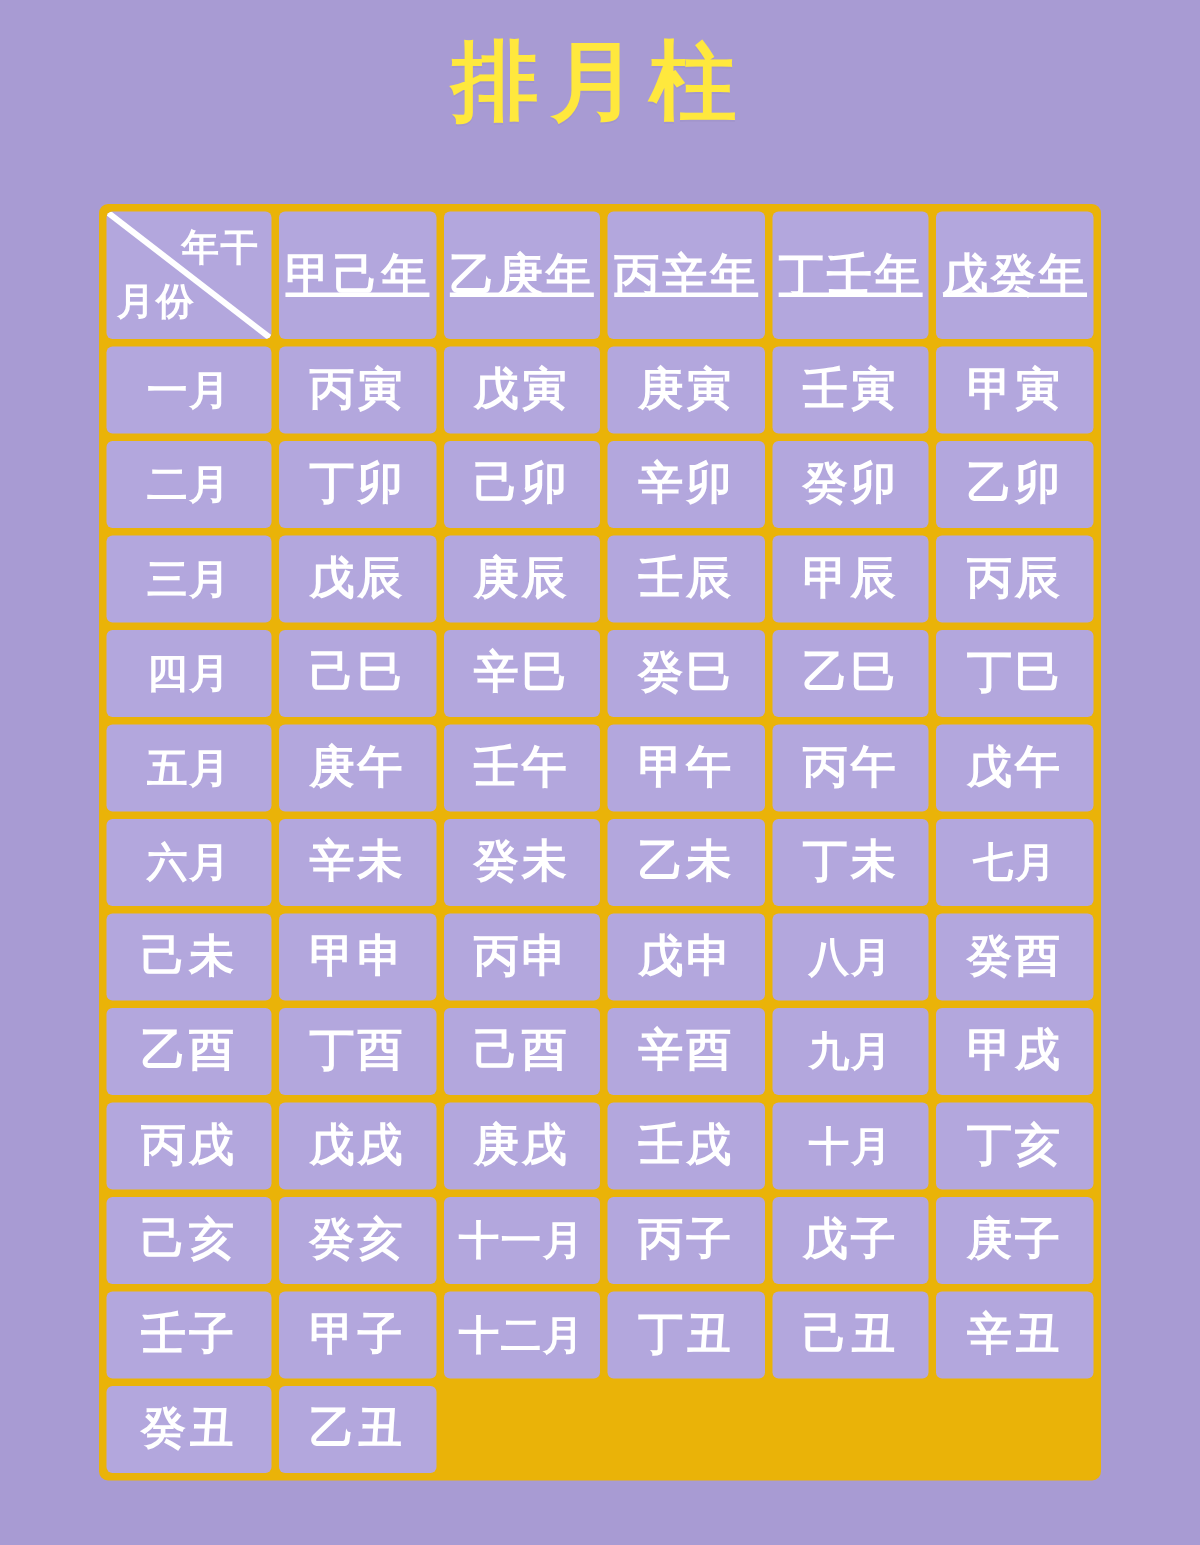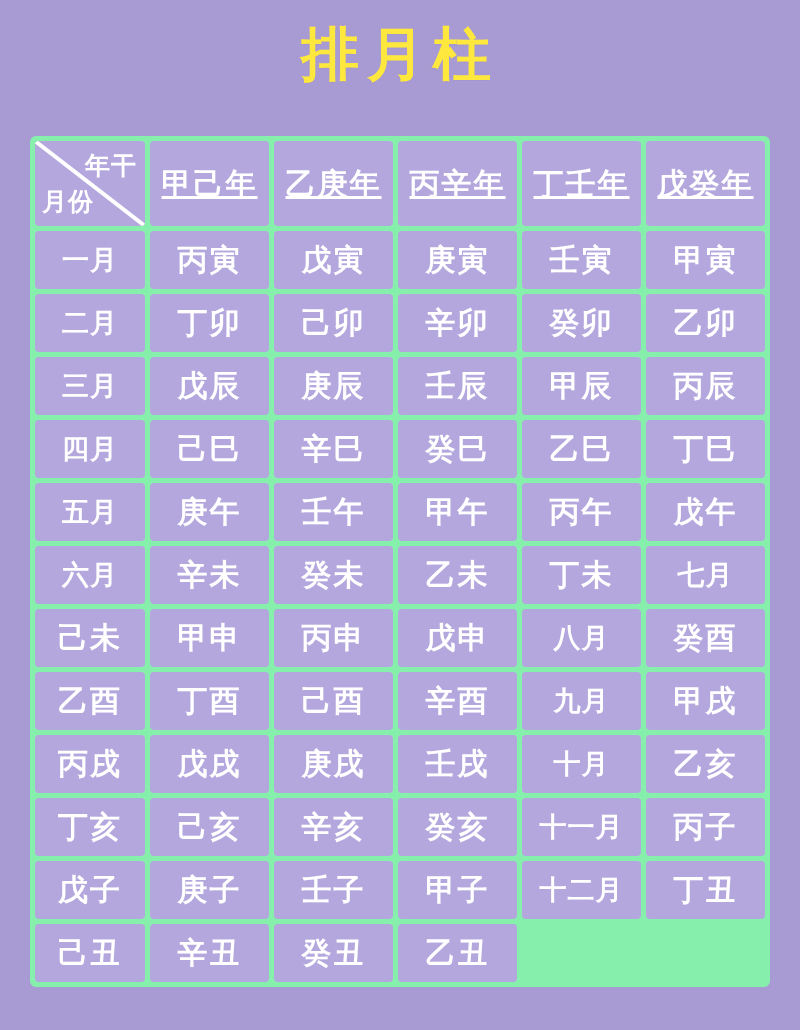--- a/index.html
+++ b/index.html
@@ -19,23 +19,23 @@
     height: 75px;
     text-align: center;
     font-size: 58px;
     font-weight: 700;
     letter-spacing: 8px;
     color: #ffe83d;
     text-shadow: 0 1px 0 rgba(0,0,0,0.03);
   }
   .table-wrap {
     box-sizing: border-box;
-    width: 740px;
+    width: 668px;
     margin: 45px auto 0 auto;
-    background: #86efac;
+    background: #eab308;
     border-radius: 6px;
     padding: 5px;
   }
   .grid {
     display: grid;
     grid-template-columns: 110px repeat(5, 1fr);
     grid-template-rows: 85px repeat(12, 58px);
     gap: 5px;
   }
   .cell {
@@ -151,24 +151,22 @@
       <div class="cell pillar">丁酉</div>
       <div class="cell pillar">己酉</div>
       <div class="cell pillar">辛酉</div>
       <div class="cell month">九月</div>
       <div class="cell pillar">甲戌</div>
       <div class="cell pillar">丙戌</div>
       <div class="cell pillar">戊戌</div>
       <div class="cell pillar">庚戌</div>
       <div class="cell pillar">壬戌</div>
       <div class="cell month">十月</div>
-      <div class="cell pillar">乙亥</div>
       <div class="cell pillar">丁亥</div>
       <div class="cell pillar">己亥</div>
-      <div class="cell pillar">辛亥</div>
       <div class="cell pillar">癸亥</div>
       <div class="cell month">十一月</div>
       <div class="cell pillar">丙子</div>
       <div class="cell pillar">戊子</div>
       <div class="cell pillar">庚子</div>
       <div class="cell pillar">壬子</div>
       <div class="cell pillar">甲子</div>
       <div class="cell month">十二月</div>
       <div class="cell pillar">丁丑</div>
       <div class="cell pillar">己丑</div>

